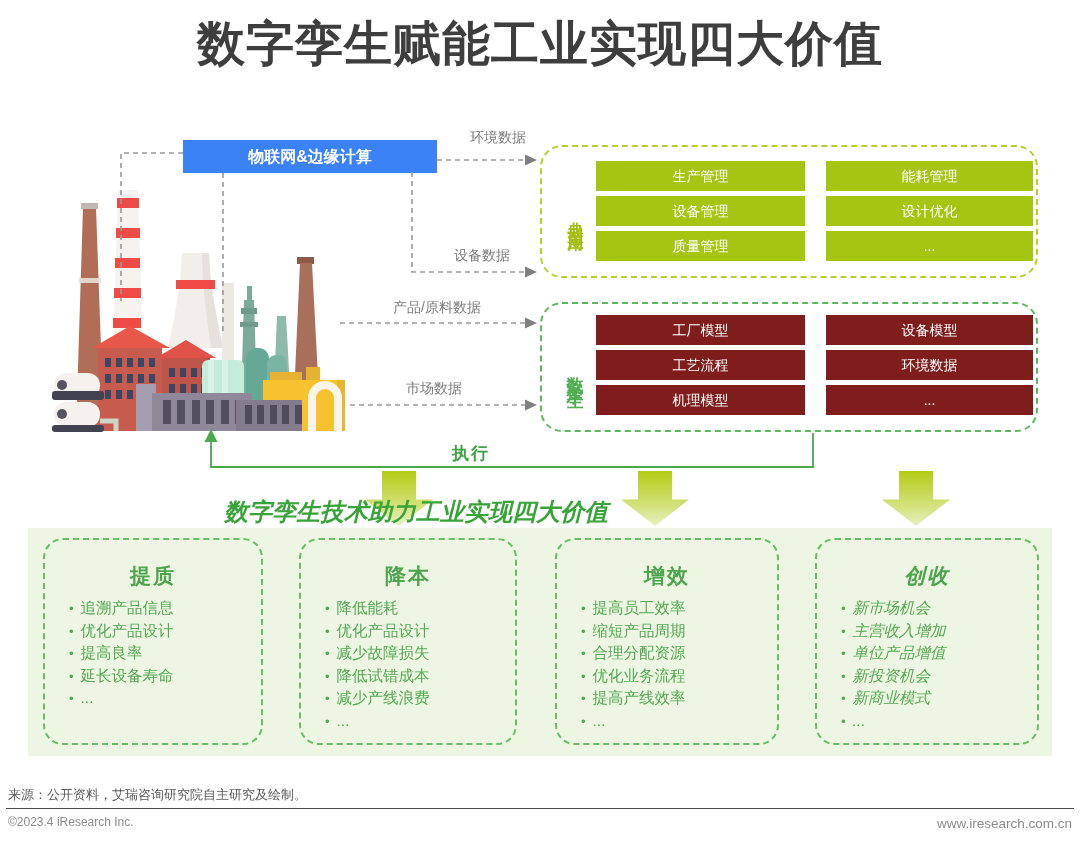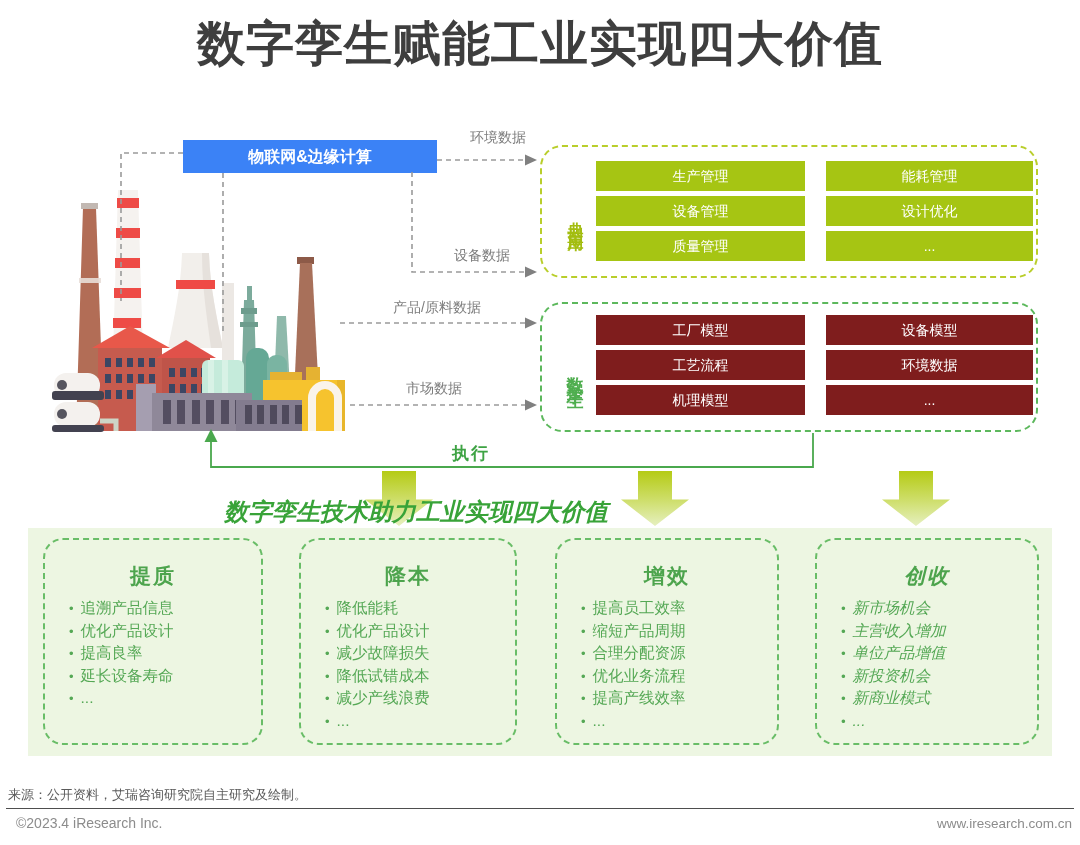--- a/index.html
+++ b/index.html
@@ -45,21 +45,21 @@
   .band{left:28px;top:528px;width:1024px;height:228px;background:#edf6e2;z-index:1;}
   .vbox{box-sizing:border-box;position:absolute;top:10px;height:207px;border:2px dashed #69bd67;border-radius:20px;z-index:2;}
   .vtitle{margin-top:22px;text-align:center;font-size:21px;font-weight:bold;color:#4da44d;letter-spacing:2px;}
   .vlist{margin:7px 0 0 0;padding:0 0 0 24px;list-style:none;}
   .vlist li{font-size:15.5px;color:#55a855;line-height:21.5px;white-space:nowrap;}
   .vlist li::before{content:"•";margin-right:7px;font-size:13px;}
 
   
   .src{left:8px;top:786px;font-size:13px;color:#5a5a5a;}
   .rule{left:6px;top:808px;width:1068px;border-top:1.6px solid #4e4e4e;height:0;}
-  .copy{left:8px;top:815px;font-size:14px;color:#8c8c8c;margin-left:8px;}
+  .copy{left:8px;top:815px;font-size:12px;color:#8c8c8c;}
   .site{right:8px;top:816px;font-size:13.5px;color:#8c8c8c;}
 
   svg{display:block;}
   .connectors{left:0;top:0;z-index:5;pointer-events:none;}
   .factory{left:50px;top:188px;z-index:3;}
 </style>
 </head>
 <body>
 
 <div class="page">

